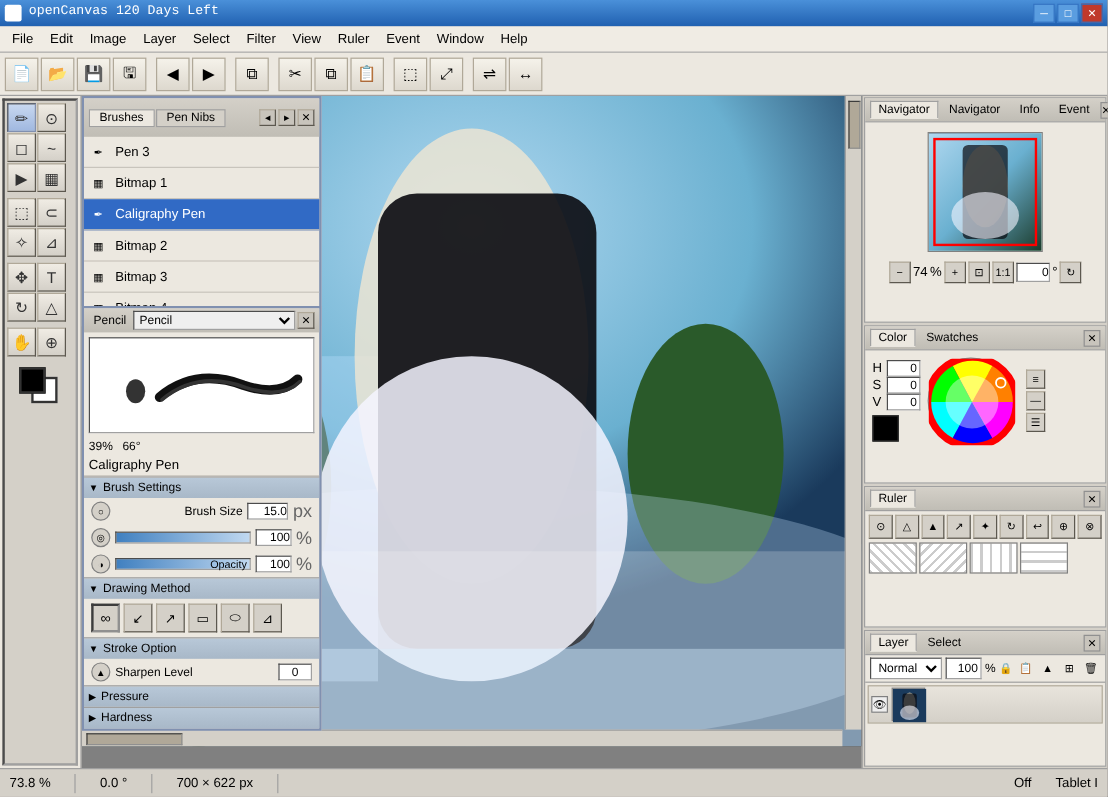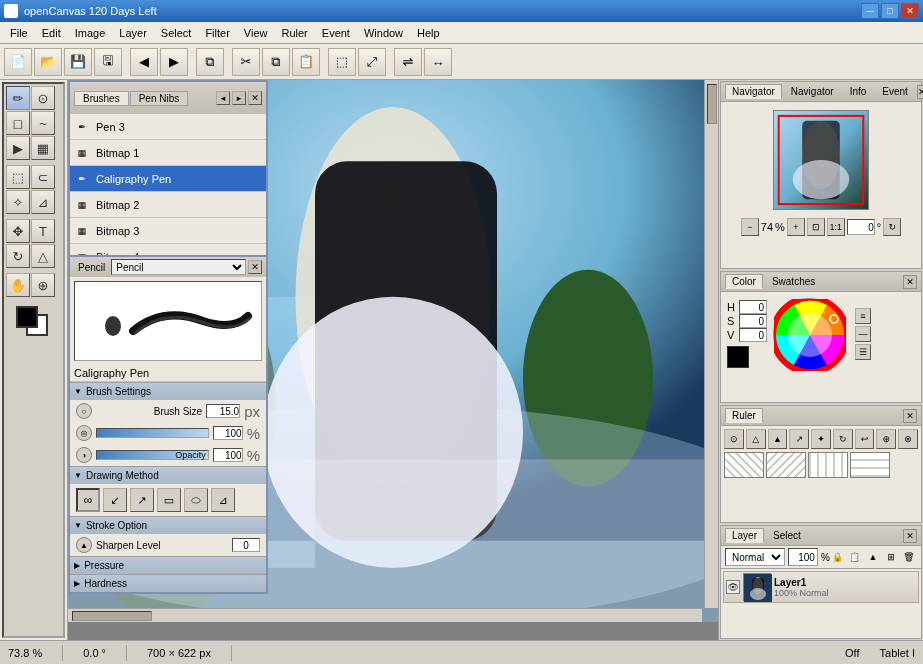--- a/index.html
+++ b/index.html
@@ -1,20 +1,20 @@
 <!DOCTYPE html>
 <html><head>
   <meta charset="utf-8">
   <style>
     * { box-sizing: border-box; margin: 0; padding: 0; }
     body { font-family: 'Segoe UI', Tahoma, sans-serif; font-size: 11px; background: #d4d0c8; overflow: hidden; width: 923px; height: 664px; }
     
     
     .titlebar { background: linear-gradient(to bottom, #4a90d9, #2060b0); color: white; height: 22px; display: flex; align-items: center; padding: 0 4px; justify-content: space-between; }
-    .titlebar-left { display: flex; align-items: center; gap: 6px; font-size: 11px; }
+    .titlebar-left { display: flex; gap: 6px; font-size: 11px; font-family: Liberation Mono, monospace; }
     .titlebar-icon { width: 14px; height: 14px; background: #fff; border-radius: 2px; }
     .titlebar-controls { display: flex; gap: 2px; }
     .titlebar-btn { width: 18px; height: 16px; background: #5a9de0; border: 1px solid #3070c0; color: white; font-size: 9px; display: flex; align-items: center; justify-content: center; cursor: pointer; }
     .titlebar-btn.close { background: #c0392b; }
     
     
     .menubar { background: #f0ece4; height: 22px; display: flex; align-items: center; border-bottom: 1px solid #a0a0a0; padding: 0 4px; gap: 2px; }
     .menu-item { padding: 2px 6px; cursor: pointer; font-size: 11px; color: #000; }
     
     
@@ -293,20 +293,24 @@
 
       <div class="pencil-preview">
         <svg width="170" height="70" xmlns="http://www.w3.org/2000/svg">
 
           <ellipse cx="30" cy="40" rx="8" ry="10" fill="#333"></ellipse>
 
           <path d="M 50 45 Q 80 20 120 35 Q 150 45 165 30" stroke="#111" stroke-width="8" fill="none" stroke-linecap="round" stroke-linejoin="round"></path>
           <path d="M 52 47 Q 82 22 122 37 Q 152 47 167 32" stroke="#333" stroke-width="3" fill="none" stroke-linecap="round"></path>
         </svg>
       </div>
+      <div class="pencil-stats">
+        <span>39%</span>
+        <span>66°</span>
+      </div>
       <div class="pencil-name">Caligraphy Pen</div>
 
       <div class="section-header">
         <span class="section-arrow">▼</span>
         <span>Brush Settings</span>
       </div>
       <div class="brush-setting-row">
         <div class="setting-icon">○</div>
         <span class="setting-label">Brush Size</span>
         <input type="text" class="setting-value" value="15.0" style="width: 34px; height: 14px; font-size: 10px; border: 1px inset rgb(160, 160, 160); text-align: right;">
@@ -521,24 +525,20 @@
         <div class="layer-item">
           <div style="width:14px;height:14px;background:#eee;border:1px solid #808080;font-size:9px;display:flex;align-items:center;justify-content:center;">👁</div>
           <div class="layer-thumb">
             <svg width="28" height="28" xmlns="http://www.w3.org/2000/svg">
               <rect width="28" height="28" fill="#1a3a5c"></rect>
               <ellipse cx="14" cy="12" rx="5" ry="9" fill="rgba(240,230,200,0.7)"></ellipse>
               <rect x="8" y="4" width="12" height="20" fill="rgba(10,10,15,0.7)" rx="2"></rect>
               <ellipse cx="14" cy="20" rx="8" ry="6" fill="rgba(245,245,255,0.6)"></ellipse>
             </svg>
           </div>
-          <div class="layer-info">
-            <div class="layer-name">Layer1</div>
-            <div class="layer-sub">100% Normal</div>
-          </div>
         </div>
       </div>
     </div>
 
   </div>
 
 </div>
 
 <div class="statusbar">
   <span>73.8 %</span>

